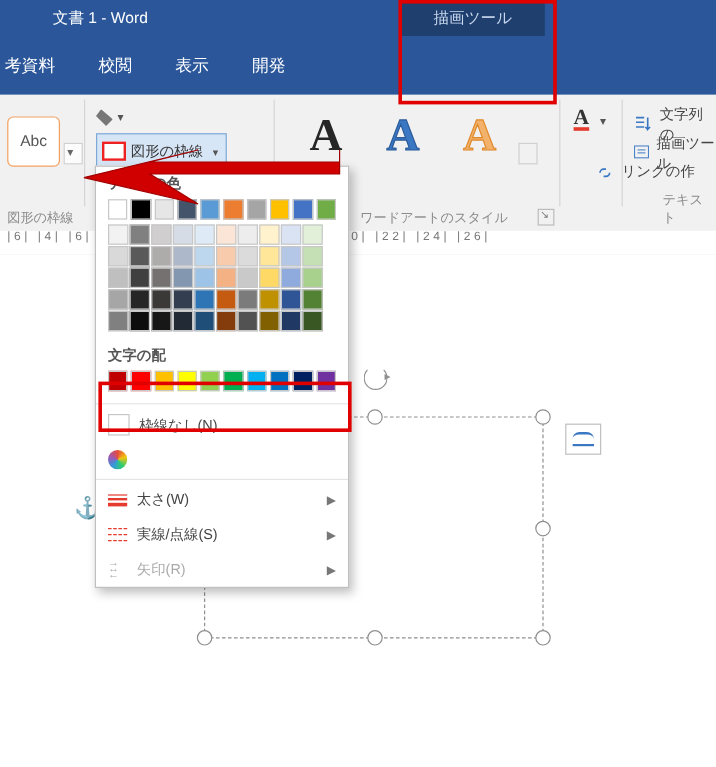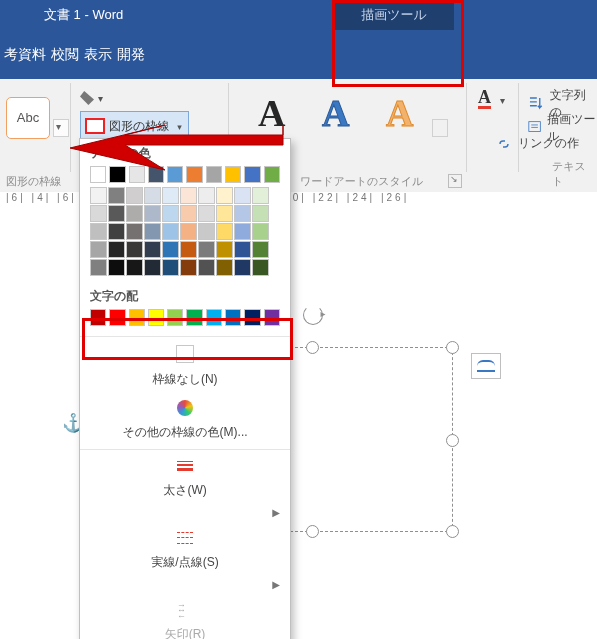--- a/index.html
+++ b/index.html
@@ -8,21 +8,21 @@
   
   .titlebar { background: #2b579a; height: 30px; line-height: 30px; color: #fff; padding-left: 44px; position: relative; }
   .titlebar .title { color: #fff; font-size: 13px; }
 
   
   .contextual-tabs { position: absolute; left: 334px; top: 0; display: flex; flex-direction: column; align-items: center; }
   .ctx-label { width: 120px; height: 30px; line-height: 30px; text-align: center; color: #c8d7ee; background: #1f3f6e; font-size: 13px; }
   .ctx-tab   { width: 88px;  height: 49px; line-height: 49px; text-align: center; color: #fff;    background: #2b579a; font-size: 14px; }
 
   
-  .tabstrip { background: #2b579a; height: 49px; color: #fff; display: flex; align-items: center; padding-left: 4px; gap: 5px; font-size: 14px; }
+  .tabstrip { background: #2b579a; height: 49px; color: #fff; display: flex; align-items: center; padding-left: 4px; gap: 36px; font-size: 14px; }
   .tabstrip .tab { height: 49px; line-height: 49px; }
   .tellme { margin-left: auto; margin-right: 8px; display: flex; align-items: center; gap: 6px; color: #cfe0ff; }
   .tellme .bulb { width: 14px; height: 14px; border-radius: 7px 7px 3px 3px; background: #ffe07a; display: inline-block; }
 
   
   .ribbon { background: #f1f1f1; border-bottom: 1px solid #d9d9d9; height: 113px; position: relative; }
   .ribbon .sep { position: absolute; top: 4px; bottom: 20px; width: 1px; background: #d5d5d5; }
 
   
   .grouplabel { position: absolute; bottom: 3px; color: #8a8a8a; font-size: 11px; }
@@ -54,21 +54,21 @@
   
   .ruler { position: absolute; left: 0; top: 113px; width: 100%; height: 20px; background: #fff; border-bottom: 1px solid #e3e3e3; font-size: 10px; color: #777; letter-spacing: 3px; padding-left: 6px; }
 
   
   .dropdown { position: absolute; left: 79px; top: 138px; width: 210px; background: #fff; border: 1px solid #bfbfbf; box-shadow: 3px 4px 8px rgba(0,0,0,0.25); z-index: 30; }
   .dropdown h4 { margin: 0; padding: 6px 10px 4px; font-size: 12px; font-weight: 700; color: #555; }
   .swatch-row { display: flex; gap: 3px; padding: 0 10px 4px; }
   .swatch-grid { display: grid; grid-template-columns: repeat(10, 15px); grid-auto-rows: 15px; gap: 3px; padding: 0 10px 8px; }
   .sw { width: 15px; height: 15px; border: 1px solid #c7c7c7; }
   .dropdown hr { border: none; border-top: 1px solid #e5e5e5; margin: 2px 0; }
-  .dropdown .item { display: flex; align-items: center; gap: 8px; padding: 6px 10px; color: #444; position: relative; flex-direction: column; }
+  .dropdown .item { display: flex; align-items: center; gap: 8px; padding: 6px 10px; color: #444; position: relative; }
   .dropdown .item.disabled { color: #aaa; }
   .dropdown .item .arrow { margin-left: auto; color: #777; font-size: 10px; }
   .dropdown .item .arrow::after { content: "▶"; }
   .no-outline-sw { width: 16px; height: 16px; border: 1px solid #c7c7c7; background: #fff; display: inline-block; }
   .more-ico { width: 16px; height: 16px; border-radius: 50%; background: conic-gradient(#e74c3c,#f1c40f,#2ecc71,#3498db,#9b59b6,#e74c3c); display: inline-block; }
   .weight-ico { width: 16px; height: 16px; display: inline-flex; flex-direction: column; justify-content: center; gap: 2px; }
   .weight-ico span { display: block; background: #e53a2e; }
   .dash-ico { width: 16px; height: 16px; display: inline-flex; flex-direction: column; justify-content: space-around; }
   .dash-ico span { border-top: 1px dashed #e53a2e; height: 0; }
   .arrows-ico { width: 16px; height: 16px; display: inline-flex; flex-direction: column; justify-content: space-around; color: #aaa; font-size: 9px; line-height: 5px; }
@@ -258,21 +258,20 @@
       <div class="sw" style="background: rgb(0, 32, 96);"></div>
       <div class="sw" style="background: rgb(112, 48, 160);"></div>
     </div>
   <hr>
   <div class="item">
     <span class="no-outline-sw"></span>
     <span>枠線なし(N)</span>
   </div>
   <div class="item">
     <span class="more-ico"></span>
-    <span>その他の枠線の色(M)...</span>
   </div>
   <hr>
   <div class="item">
     <span class="weight-ico">
         <span style="height:1px"></span>
         <span style="height:2px"></span>
         <span style="height:3px"></span>
       </span>
     <span>太さ(W)</span>
     <span class="arrow"></span>

